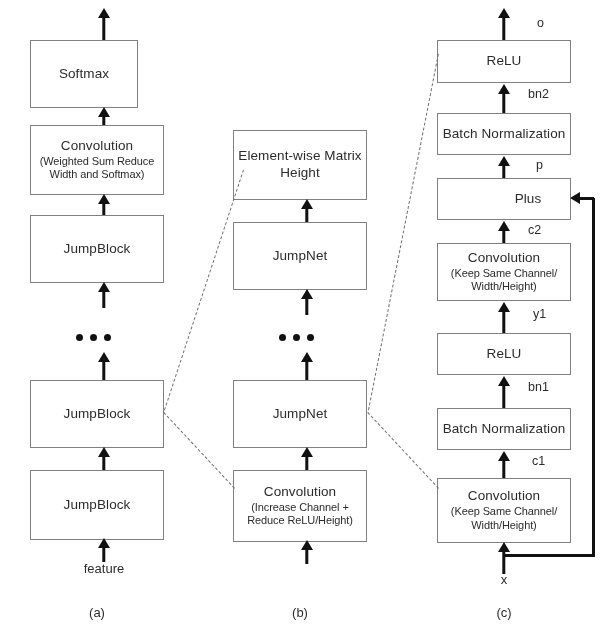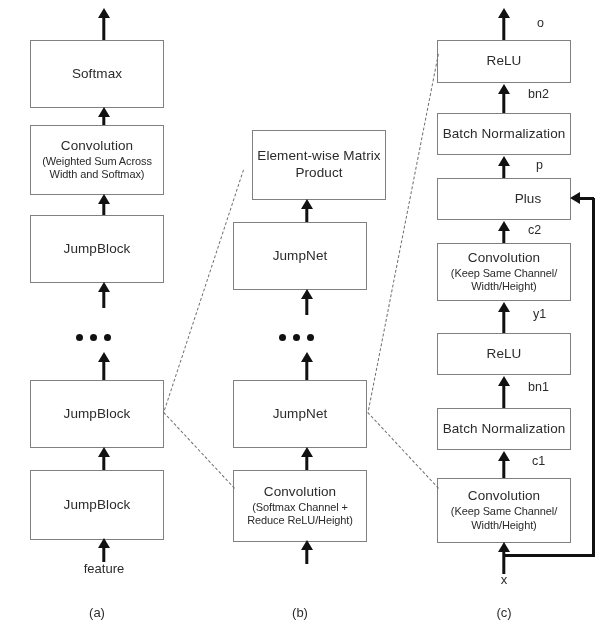--- a/index.html
+++ b/index.html
@@ -123,32 +123,32 @@
 </head>
 <body>
 
 <div id="canvas">
 
   <div class="arrow" style="left:97px; top:8px; width:14px; height:34px;">
     <div class="head"></div>
     <div class="shaft" style="top:8px; height:26px;"></div>
   </div>
 
-  <div class="node single" style="left:30px; top:40px; width:134px; height:68px;">
+  <div class="node single" style="left:30px; top:40px; width:108px; height:68px;">
     <div class="t1">Softmax</div>
   </div>
 
   <div class="arrow" style="left:97px; top:107px; width:14px; height:20px;">
     <div class="head"></div>
     <div class="shaft" style="top:8px; height:12px;"></div>
   </div>
 
   <div class="node" style="left:30px; top:125px; width:134px; height:70px;">
     <div class="t1">Convolution</div>
-    <div class="t2">(Weighted Sum Across</div>
+    <div class="t2">(Weighted Sum Reduce</div>
     <div class="t2">Width and Softmax)</div>
   </div>
 
   <div class="arrow" style="left:97px; top:194px; width:14px; height:22px;">
     <div class="head"></div>
     <div class="shaft" style="top:8px; height:14px;"></div>
   </div>
 
   <div class="node single" style="left:30px; top:215px; width:134px; height:68px;">
     <div class="t1">JumpBlock</div>
@@ -185,23 +185,23 @@
 
   <div class="arrow" style="left:97px; top:538px; width:14px; height:24px;">
     <div class="head"></div>
     <div class="shaft" style="top:8px; height:16px;"></div>
   </div>
 
   <div class="io-label" style="left:57px; top:561px; width:94px;">feature</div>
 
   <div class="caption" style="left:77px; top:605px;">(a)</div>
 
-  <div class="node" style="left:233px; top:130px; width:134px; height:70px;margin-left:19px;">
+  <div class="node" style="left:233px; top:130px; width:134px; height:70px;">
     <div class="t1">Element-wise Matrix</div>
-    <div class="t1">Product</div>
+    <div class="t1">Height</div>
   </div>
 
   <div class="arrow" style="left:300px; top:199px; width:14px; height:24px;">
     <div class="head"></div>
     <div class="shaft" style="top:8px; height:16px;"></div>
   </div>
 
   <div class="node single" style="left:233px; top:222px; width:134px; height:68px;">
     <div class="t1">JumpNet</div>
   </div>
@@ -226,21 +226,21 @@
     <div class="t1">JumpNet</div>
   </div>
 
   <div class="arrow" style="left:300px; top:447px; width:14px; height:24px;">
     <div class="head"></div>
     <div class="shaft" style="top:8px; height:16px;"></div>
   </div>
 
   <div class="node" style="left:233px; top:470px; width:134px; height:72px;">
     <div class="t1">Convolution</div>
-    <div class="t2">(Softmax Channel +</div>
+    <div class="t2">(Increase Channel +</div>
     <div class="t2">Reduce ReLU/Height)</div>
   </div>
 
   <div class="arrow" style="left:300px; top:540px; width:14px; height:24px;">
     <div class="head"></div>
     <div class="shaft" style="top:8px; height:16px;"></div>
   </div>
 
 
   <div class="caption" style="left:280px; top:605px;">(b)</div>

